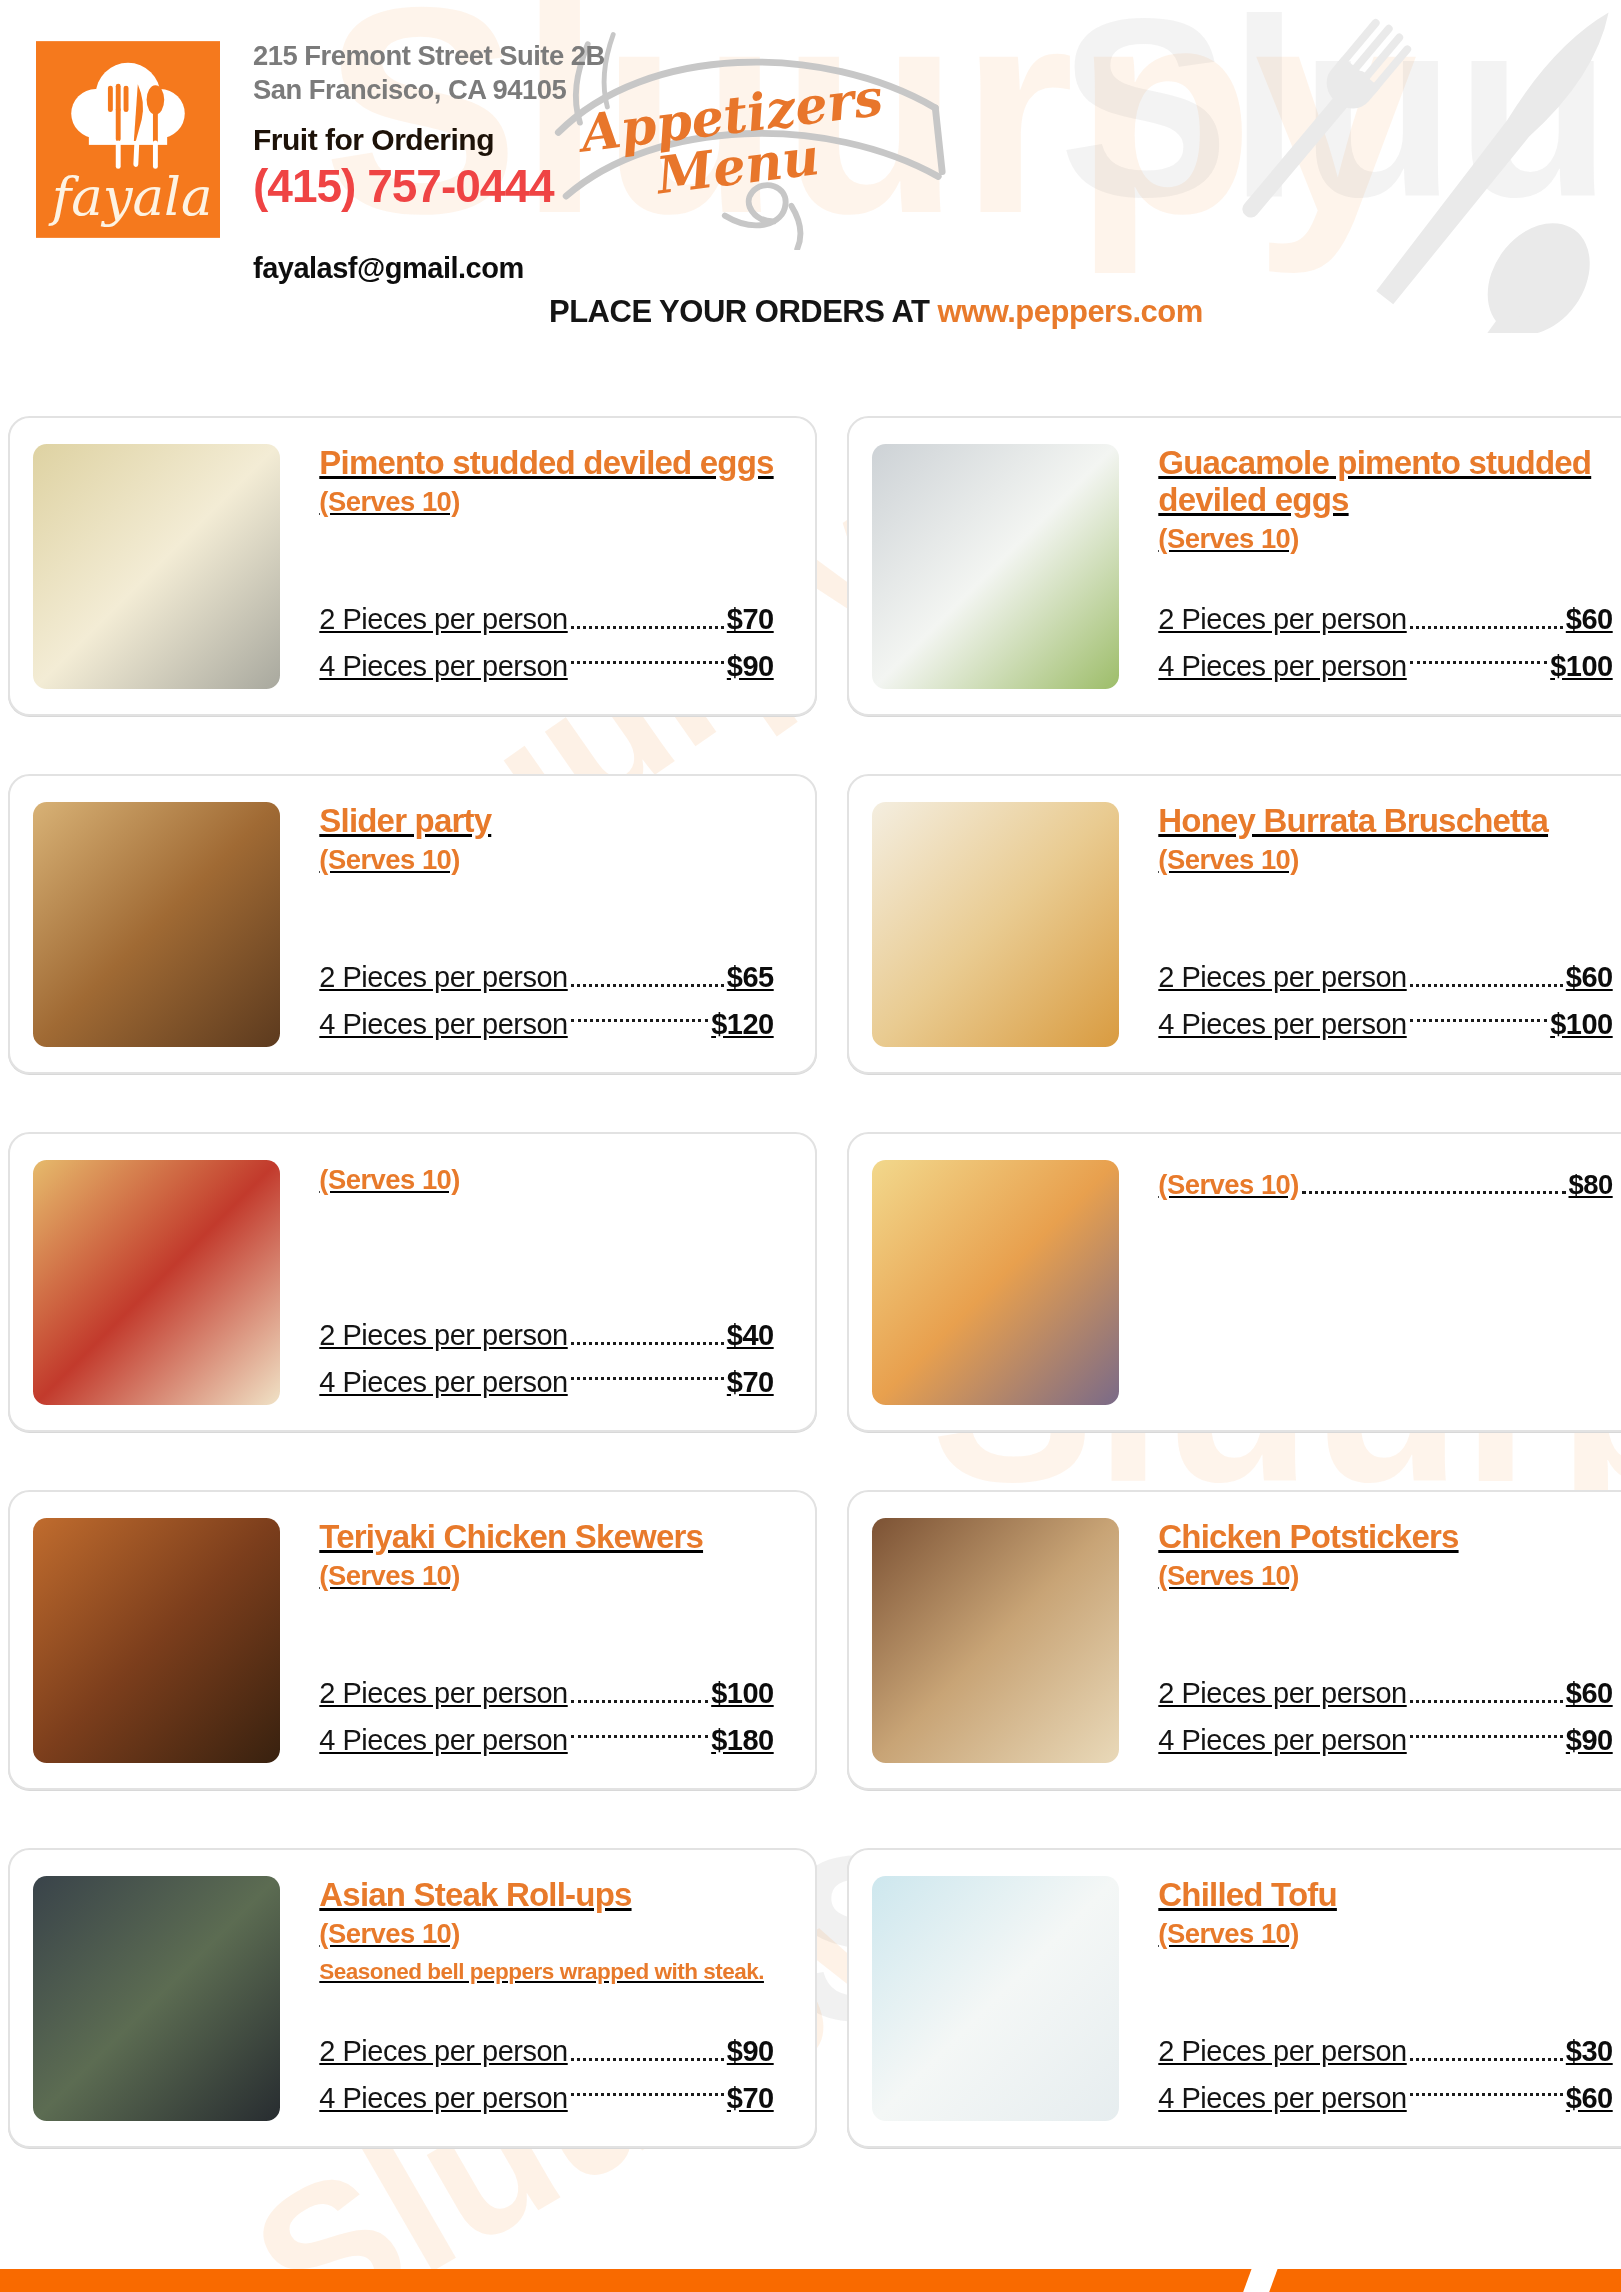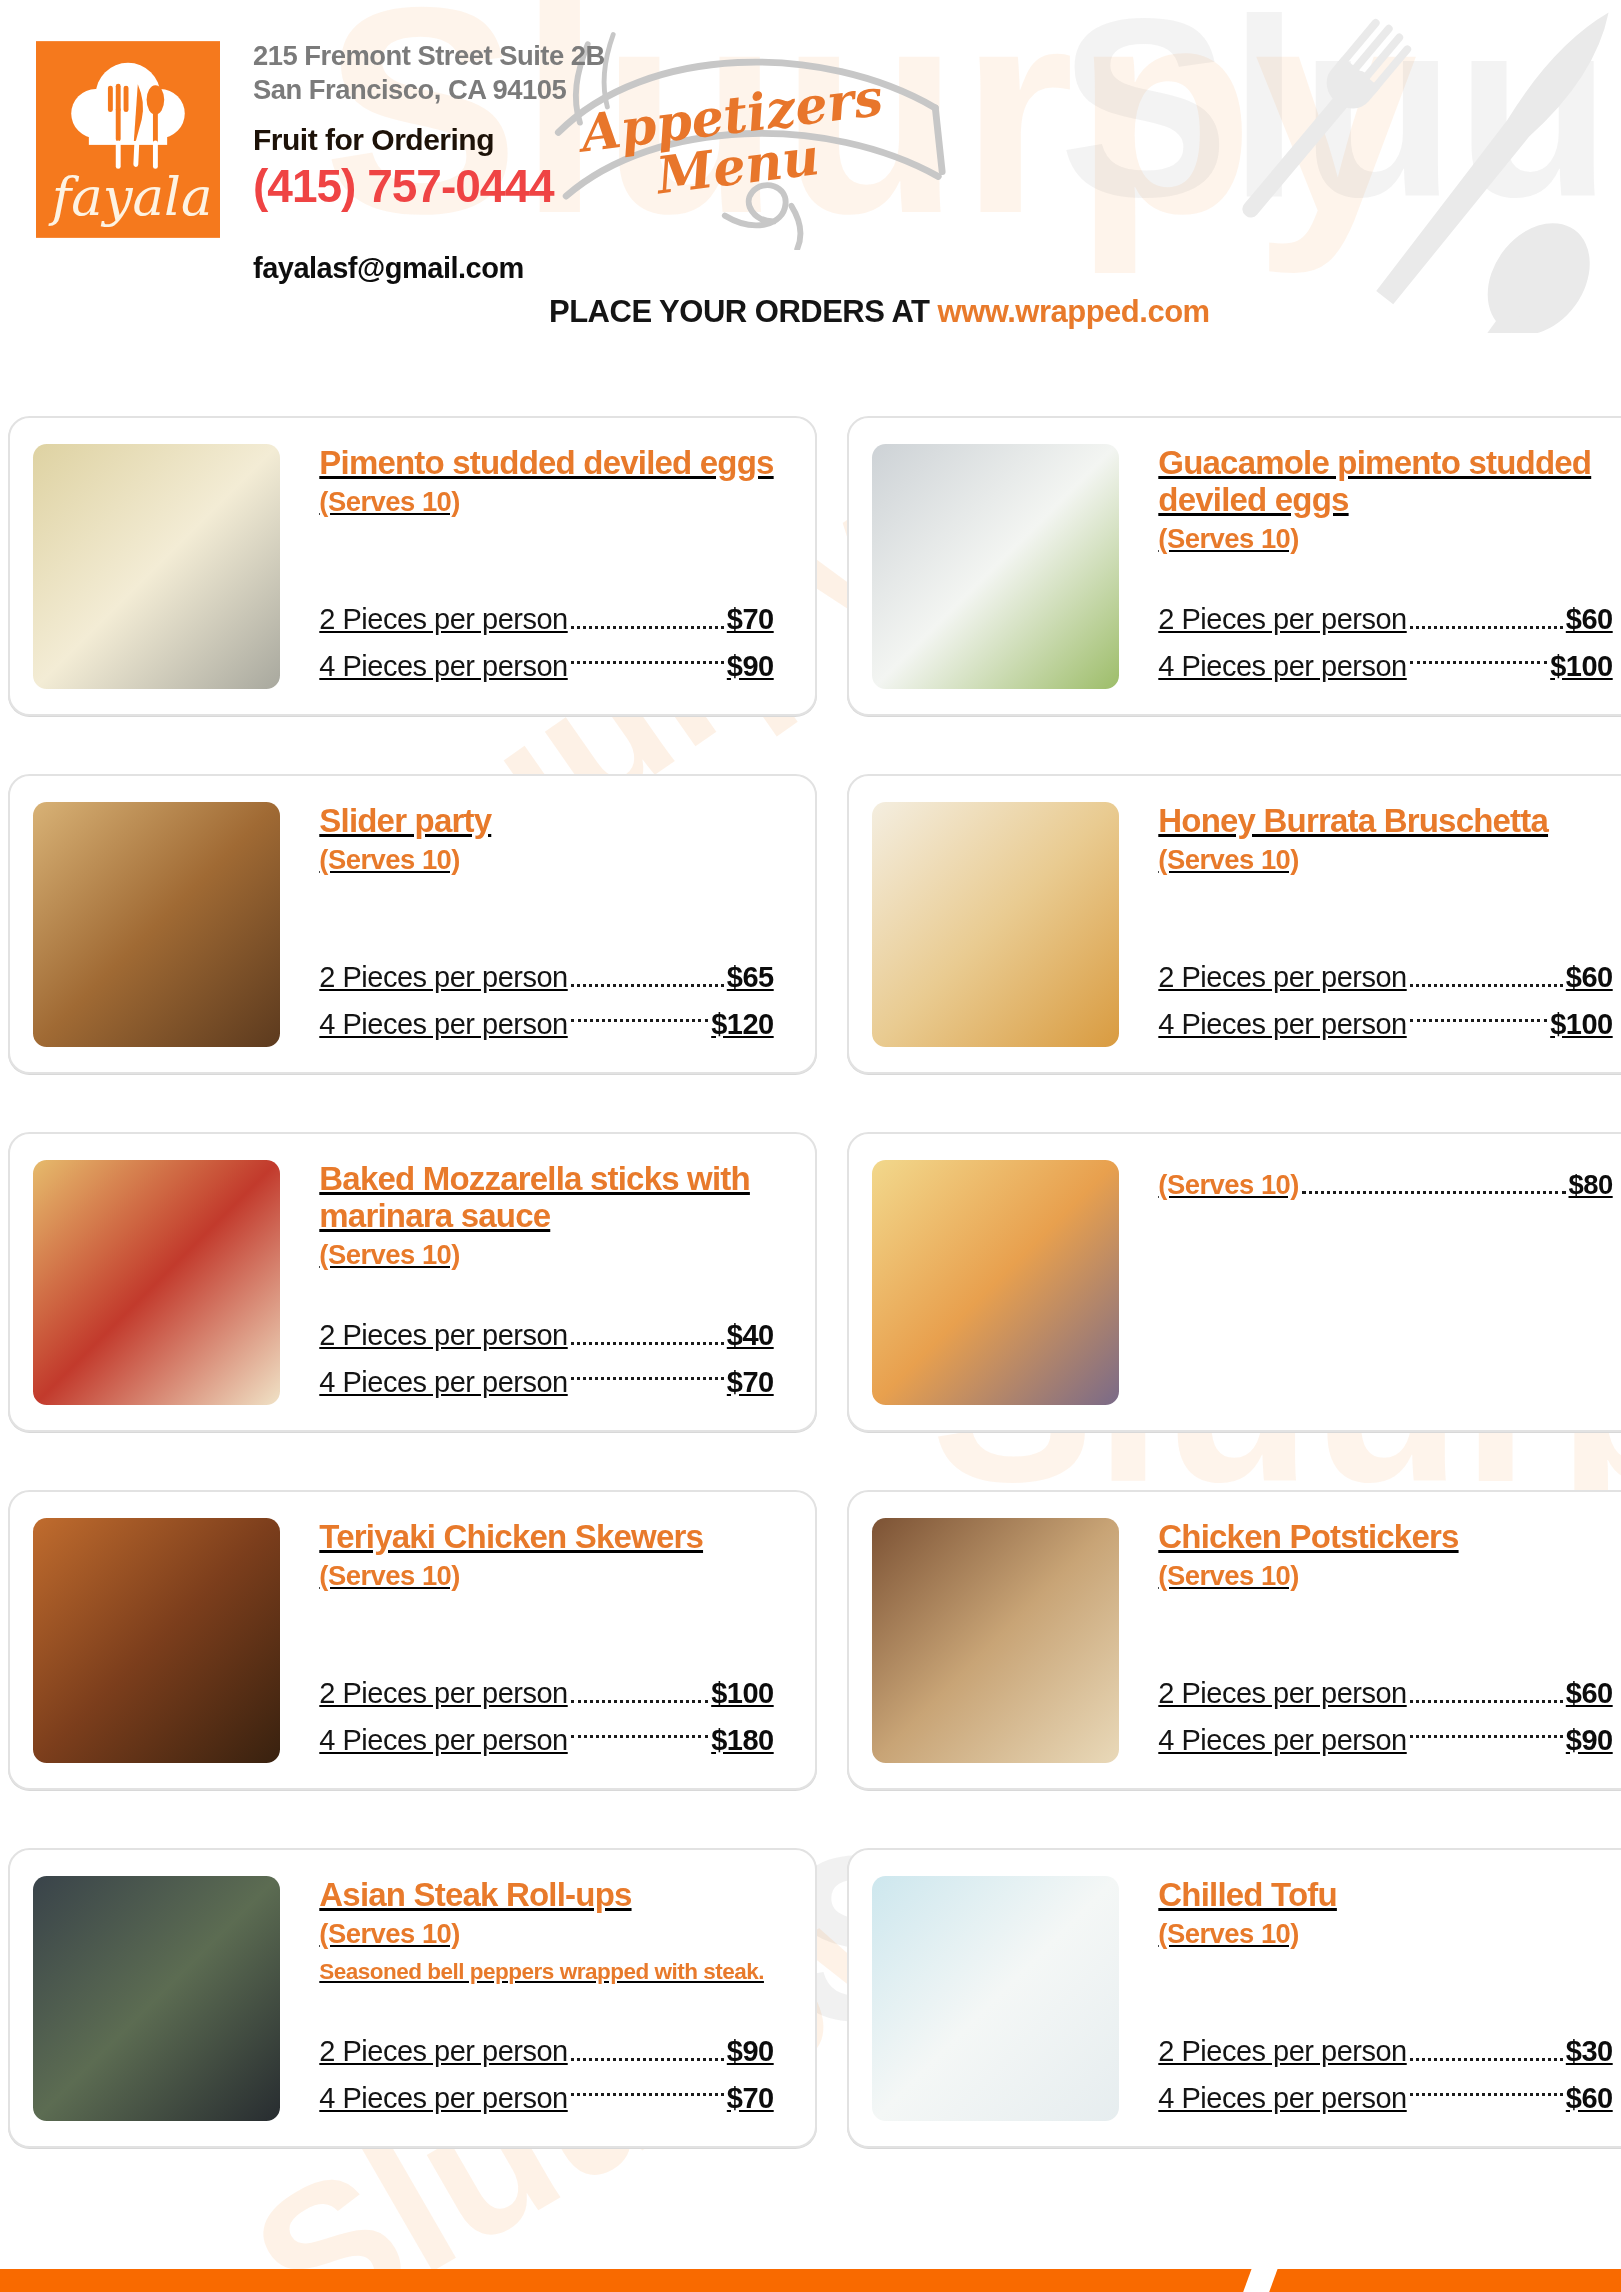--- a/index.html
+++ b/index.html
@@ -132,21 +132,21 @@
   <div class="hdr-left">
     <div class="addr">215 Fremont Street Suite 2B</div>
     <div class="addr">San Francisco, CA 94105</div>
     <div class="call">Fruit for Ordering</div>
     <div class="phone">(415) 757-0444</div>
     <div class="email">fayalasf@gmail.com</div>
   </div>
   <div class="orders">
     <span>PLACE YOUR ORDERS AT</span>
     <span> </span>
-    <span class="url">www.wrapped.com</span>
+    <span class="url">www.peppers.com</span>
   </div>
 
   <div class="menu-grid" id="grid">
       <article class="card">
         <div class="photo" style="background: linear-gradient(135deg, rgb(222, 210, 162), rgb(243, 236, 213), rgb(168, 168, 158));"></div>
         <div class="info">
           <h3 class="title">Pimento studded deviled eggs</h3>
           <div class="serves"><span>(Serves 10)</span></div>
           <div class="spacer"></div>
           <div class="price-row">
@@ -211,21 +211,20 @@
           <div class="price-row">
             <span class="plabel">4 Pieces per person</span>
             <span class="dots"></span>
             <span class="price">$100</span>
           </div>
         </div>
       </article>
       <article class="card">
         <div class="photo" style="background: linear-gradient(135deg, rgb(230, 187, 108), rgb(194, 58, 44), rgb(240, 226, 198));"></div>
         <div class="info">
-          <h3 class="title">Baked Mozzarella sticks with marinara sauce</h3>
           <div class="serves"><span>(Serves 10)</span></div>
           <div class="spacer"></div>
           <div class="price-row">
             <span class="plabel">2 Pieces per person</span>
             <span class="dots"></span>
             <span class="price">$40</span>
           </div>
           <div class="price-row">
             <span class="plabel">4 Pieces per person</span>
             <span class="dots"></span>

